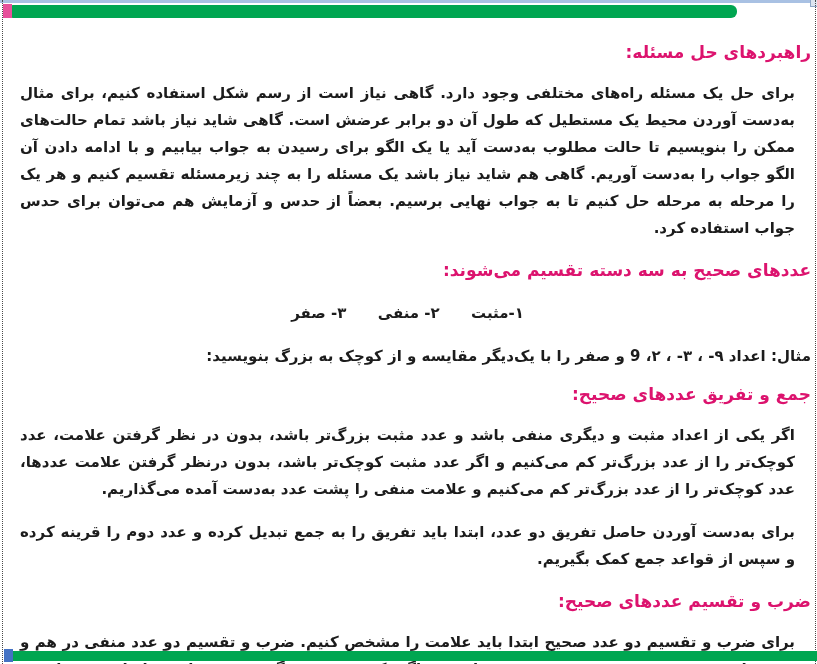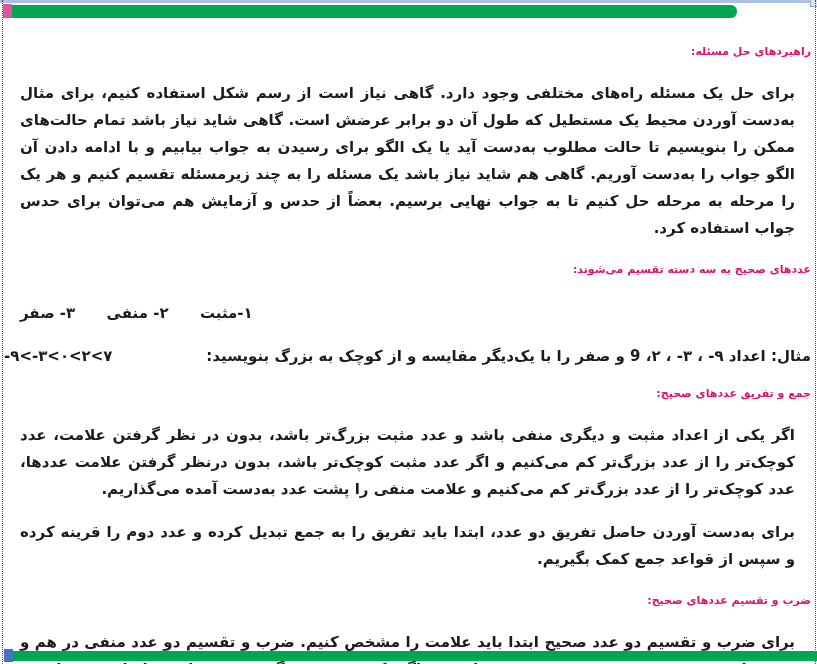--- a/index.html
+++ b/index.html
@@ -39,28 +39,28 @@
   .blue-square{
     position:absolute;top:649px;left:4px;width:9px;height:13px;
     background:#4472c4;z-index:2;
   }
   .content{
     position:absolute;top:40px;right:6px;left:4px;
     direction:rtl;text-align:justify;
     color:#1c1c1c;font-size:15px;font-weight:700;line-height:27px;
   }
   .heading{
-    color:#dc136e;font-size:11px;font-weight:700;
+    color:#dc136e;font-size:17px;font-weight:700;
     text-align:right;line-height:24px;margin:0 0 6px 0;
   }
   .h2{margin-top:16px;margin-bottom:18px;}
   .h3{margin-top:12px;margin-bottom:4px;}
   .h4{margin-top:10px;margin-bottom:0;}
   p{margin:16px;}
-  .types-line{white-space:pre-wrap;text-align:left;}
+  .types-line{white-space:pre-wrap;text-align:center;}
   .example-line{
     display:flex;justify-content:space-between;align-items:baseline;
   }
   .example-answer{direction:ltr;unicode-bidi:bidi-override;white-space:nowrap;}
   .single-line{margin-top:8px;}
 </style>
 </head>
 <body>
 
 <div class="window-top-strip"></div>
@@ -73,21 +73,20 @@
 
 <div class="content" lang="fa">
 
   <div class="heading">راهبردهای حل مسئله:</div>
   <p>برای حل یک مسئله راه‌های مختلفی وجود دارد. گاهی نیاز است از رسم شکل استفاده کنیم، برای مثال به‌دست آوردن محیط یک مستطیل که طول آن دو برابر عرضش است. گاهی شاید نیاز باشد تمام حالت‌های ممکن را بنویسیم تا حالت مطلوب به‌دست آید یا یک الگو برای رسیدن به جواب بیابیم و با ادامه دادن آن الگو جواب را به‌دست آوریم. گاهی هم شاید نیاز باشد یک مسئله را به چند زیرمسئله تقسیم کنیم و هر یک را مرحله به مرحله حل کنیم تا به جواب نهایی برسیم. بعضاً از حدس و آزمایش هم می‌توان برای حدس جواب استفاده کرد.</p>
 
   <div class="heading h2">عددهای صحیح به سه دسته تقسیم می‌شوند:</div>
   <p class="types-line">۱-مثبت      ۲- منفی      ۳- صفر</p>
   <div class="example-line">
     <span>مثال: اعداد ۹- ، ۳- ، ۲، 9 و صفر را با یک‌دیگر مقایسه و از کوچک به بزرگ بنویسید:</span>
-    <span class="example-answer">-۹&lt;-۳&lt;۰&lt;۲&lt;۷</span>
   </div>
 
   <div class="heading h3">جمع و تفریق عددهای صحیح:</div>
   <p>اگر یکی از اعداد مثبت و دیگری منفی باشد و عدد مثبت بزرگ‌تر باشد، بدون در نظر گرفتن علامت، عدد کوچک‌تر را از عدد بزرگ‌تر کم می‌کنیم و اگر عدد مثبت کوچک‌تر باشد، بدون درنظر گرفتن علامت عددها، عدد کوچک‌تر را از عدد بزرگ‌تر کم می‌کنیم و علامت منفی را پشت عدد به‌دست آمده می‌گذاریم.</p>
   <p class="single-line">برای به‌دست آوردن حاصل تفریق دو عدد، ابتدا باید تفریق را به جمع تبدیل کرده و عدد دوم را قرینه کرده و سپس از قواعد جمع کمک بگیریم.</p>
 
   <div class="heading h4">ضرب و تقسیم عددهای صحیح:</div>
   <p>برای ضرب و تقسیم دو عدد صحیح ابتدا باید علامت را مشخص کنیم. ضرب و تقسیم دو عدد منفی در هم و همین‌طور دو عدد مثبت در هم عددی مثبت است و اگر یکی مثبت و دیگری منفی باشد حاصل منفی است. پس از تعیین علامت، اعداد را در یک‌دیگر ضرب یا بر یک‌دیگر تقسیم می‌کنیم و علامت را پشت حاصل به‌دست آمده قرار می‌دهیم.</p>
 
 </div>

